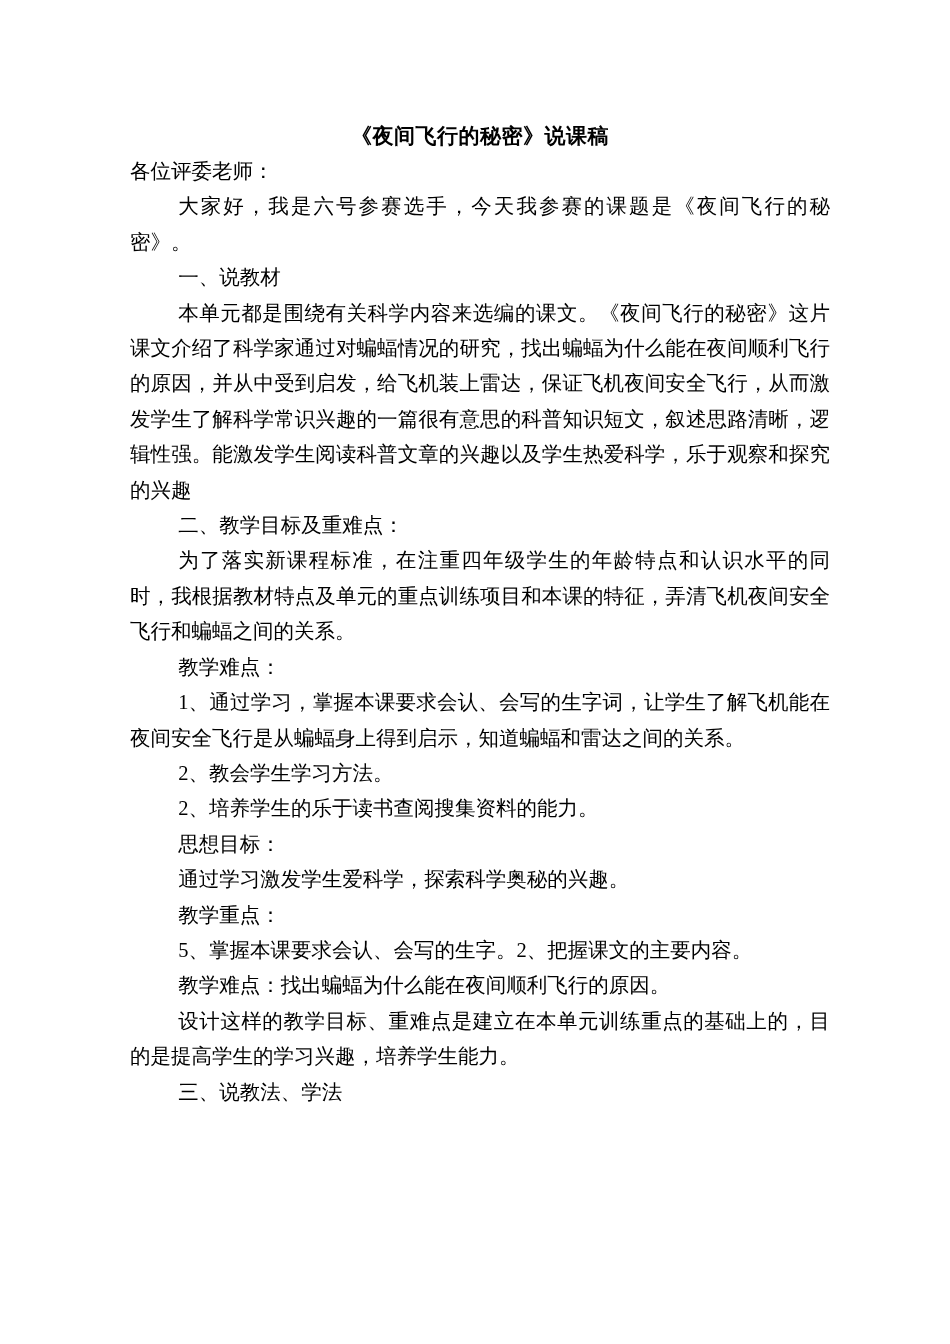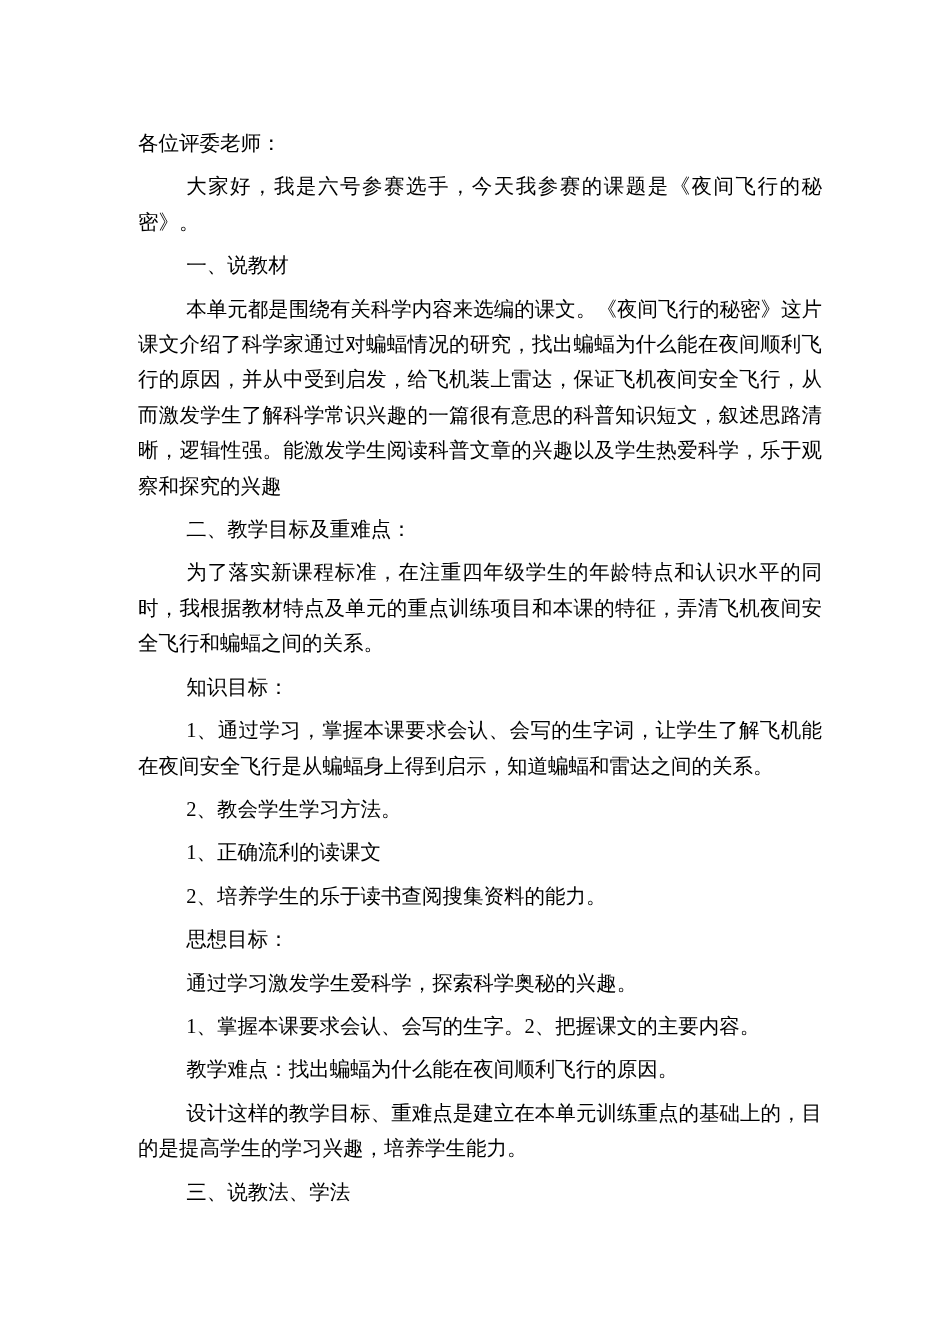--- a/index.html
+++ b/index.html
@@ -20,47 +20,48 @@
   }
   .title {
     margin: 0;
     font-size: 21px;
     font-weight: bold;
     line-height: 36px;
     text-align: center;
     letter-spacing: 0.5px;
   }
   .body p.para {
-    margin: 8px;
+    margin: 0;
     font-size: 20.5px;
     line-height: 35.4px;
     text-align: justify;
     text-justify: inter-ideograph;
     word-break: break-all;
   }
   .body p.para.indent {
     text-indent: 2.35em;
   }
 </style>
 </head>
 <body>
 
 <div class="page">
+  <h1 class="title">《夜间飞行的秘密》说课稿</h1>
   <div class="body" id="doc-body">
       <p class="para">各位评委老师：</p>
       <p class="para indent">大家好，我是六号参赛选手，今天我参赛的课题是《夜间飞行的秘密》。</p>
       <p class="para indent">一、说教材</p>
       <p class="para indent">本单元都是围绕有关科学内容来选编的课文。《夜间飞行的秘密》这片课文介绍了科学家通过对蝙蝠情况的研究，找出蝙蝠为什么能在夜间顺利飞行的原因，并从中受到启发，给飞机装上雷达，保证飞机夜间安全飞行，从而激发学生了解科学常识兴趣的一篇很有意思的科普知识短文，叙述思路清晰，逻辑性强。能激发学生阅读科普文章的兴趣以及学生热爱科学，乐于观察和探究的兴趣</p>
       <p class="para indent">二、教学目标及重难点：</p>
       <p class="para indent">为了落实新课程标准，在注重四年级学生的年龄特点和认识水平的同时，我根据教材特点及单元的重点训练项目和本课的特征，弄清飞机夜间安全飞行和蝙蝠之间的关系。</p>
-      <p class="para indent">知识目标：</p>
+      <p class="para indent">教学难点：</p>
       <p class="para indent">1、通过学习，掌握本课要求会认、会写的生字词，让学生了解飞机能在夜间安全飞行是从蝙蝠身上得到启示，知道蝙蝠和雷达之间的关系。</p>
       <p class="para indent">2、教会学生学习方法。</p>
-      <p class="para indent">1、正确流利的读课文</p>
       <p class="para indent">2、培养学生的乐于读书查阅搜集资料的能力。</p>
       <p class="para indent">思想目标：</p>
       <p class="para indent">通过学习激发学生爱科学，探索科学奥秘的兴趣。</p>
-      <p class="para indent">1、掌握本课要求会认、会写的生字。2、把握课文的主要内容。</p>
+      <p class="para indent">教学重点：</p>
+      <p class="para indent">5、掌握本课要求会认、会写的生字。2、把握课文的主要内容。</p>
       <p class="para indent">教学难点：找出蝙蝠为什么能在夜间顺利飞行的原因。</p>
       <p class="para indent">设计这样的教学目标、重难点是建立在本单元训练重点的基础上的，目的是提高学生的学习兴趣，培养学生能力。</p>
       <p class="para indent">三、说教法、学法</p>
     </div>
 </div>
 
 </body></html>

